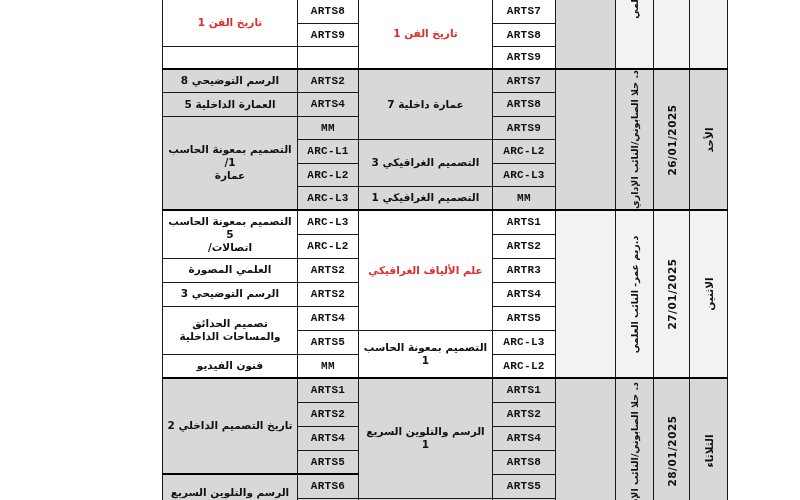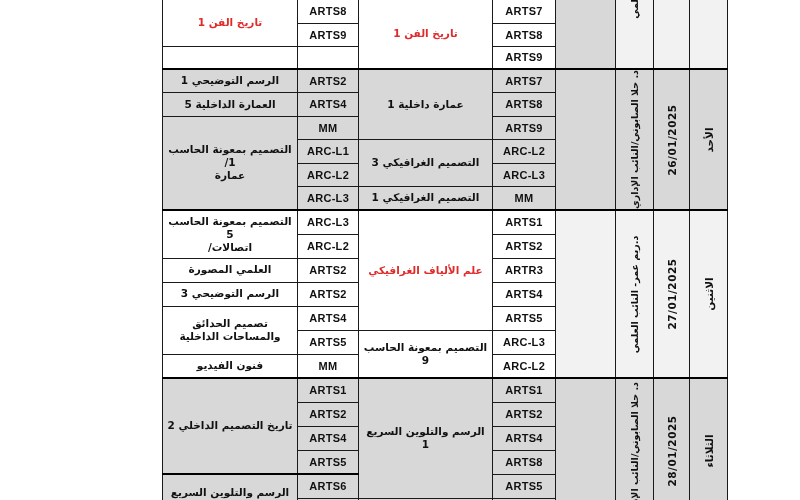--- a/index.html
+++ b/index.html
@@ -7,21 +7,21 @@
         font-family:"DejaVu Sans",sans-serif;}
   table.sched{position:absolute;left:162px;top:0;border-collapse:collapse;table-layout:fixed;
               direction:rtl;}
   td{border:1px solid #1a1a1a;padding:0;text-align:center;vertical-align:middle;
      font-weight:bold;color:#111;overflow:hidden;}
   
   td.g{background:#d8d8d8;}
   td.l{background:#f2f2f2;}
   
   td.course{font-size:10.5px;line-height:1.25;white-space:pre-line;padding:1px 3px;margin-left:10px;}
-  td.room{font-size:11px;letter-spacing:.3px;font-family:Liberation Sans, sans-serif;}
+  td.room{font-size:11px;letter-spacing:.3px;font-family:Liberation Mono, monospace;}
   td.red{color:#e02b2b;}
   
   tr.ra{height:23px;} tr.rb{height:23.5px;} tr.rc{height:24px;} tr.rd{height:24px;} tr.re{height:26px;}
   tr.thick td{border-top:2px solid #000;}
   tr.notop td{border-top:none;}
   td.tk{border-top:2px solid #000;}
   
   td.vcell{position:relative;}
   .vbox{position:absolute;inset:0;display:flex;align-items:center;justify-content:center;}
   .vbox.frag{align-items:flex-start;}
@@ -90,23 +90,23 @@
               <span class="vtxt date">26/01/2025</span>
             </div>
           </td>
       <td class="g vcell" rowspan="6">
             <div class="vbox">
               <span class="vtxt sup">د. حلا الصابوني/النائب الإداري</span>
             </div>
           </td>
       <td class="g" rowspan="6"></td>
       <td class="room g">ARTS7</td>
-      <td class="course g" rowspan="3">عمارة داخلية 1</td>
+      <td class="course g" rowspan="3">عمارة داخلية 7</td>
       <td class="room g">ARTS2</td>
-      <td class="course g">الرسم التوضيحي 1</td>
+      <td class="course g">الرسم التوضيحي 8</td>
     </tr>
     <tr class="rb">
       <td class="room g">ARTS8</td>
       <td class="room g">ARTS4</td>
       <td class="course g">العمارة الداخلية 5</td>
     </tr>
     <tr class="rb">
       <td class="room g">ARTS9</td>
       <td class="room g">MM</td>
       <td class="course g" rowspan="4">التصميم بمعونة الحاسب 1/
@@ -164,21 +164,21 @@
       <td class="room">ARTS2</td>
       <td class="course">الرسم التوضيحي 3</td>
     </tr>
     <tr class="rc">
       <td class="room">ARTS5</td>
       <td class="room">ARTS4</td>
       <td class="course" rowspan="2">تصميم الحدائق والمساحات الداخلية</td>
     </tr>
     <tr class="rc">
       <td class="room">ARC-L3</td>
-      <td class="course" rowspan="2">التصميم بمعونة الحاسب 9</td>
+      <td class="course" rowspan="2">التصميم بمعونة الحاسب 1</td>
       <td class="room">ARTS5</td>
     </tr>
     <tr class="rc">
       <td class="room">ARC-L2</td>
       <td class="room">MM</td>
       <td class="course">فنون الفيديو</td>
     </tr>
 
     <tr class="rd thick">
       <td class="g vcell" rowspan="6">

